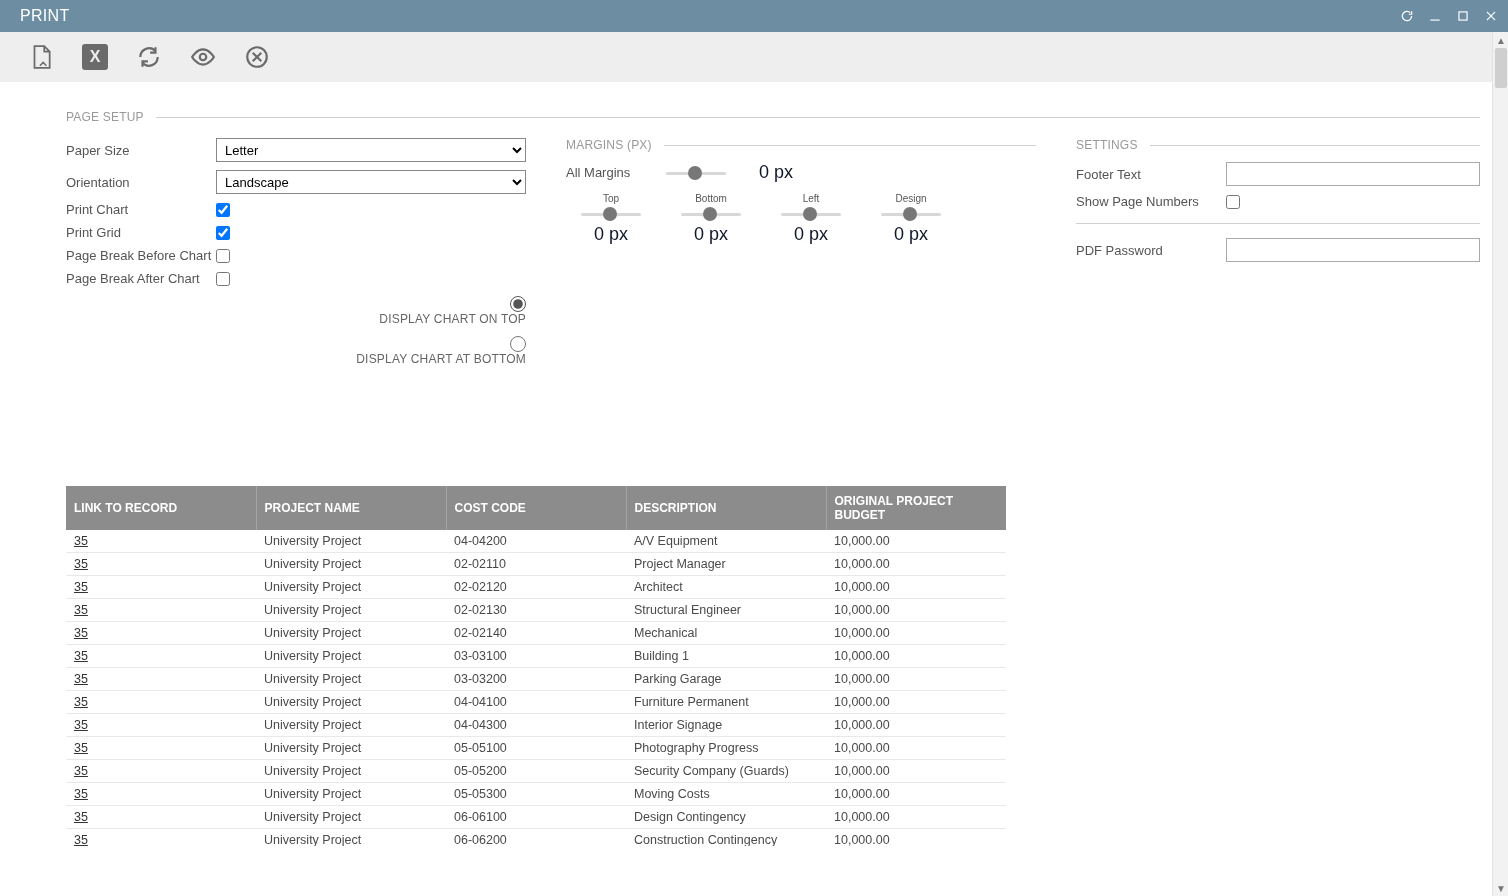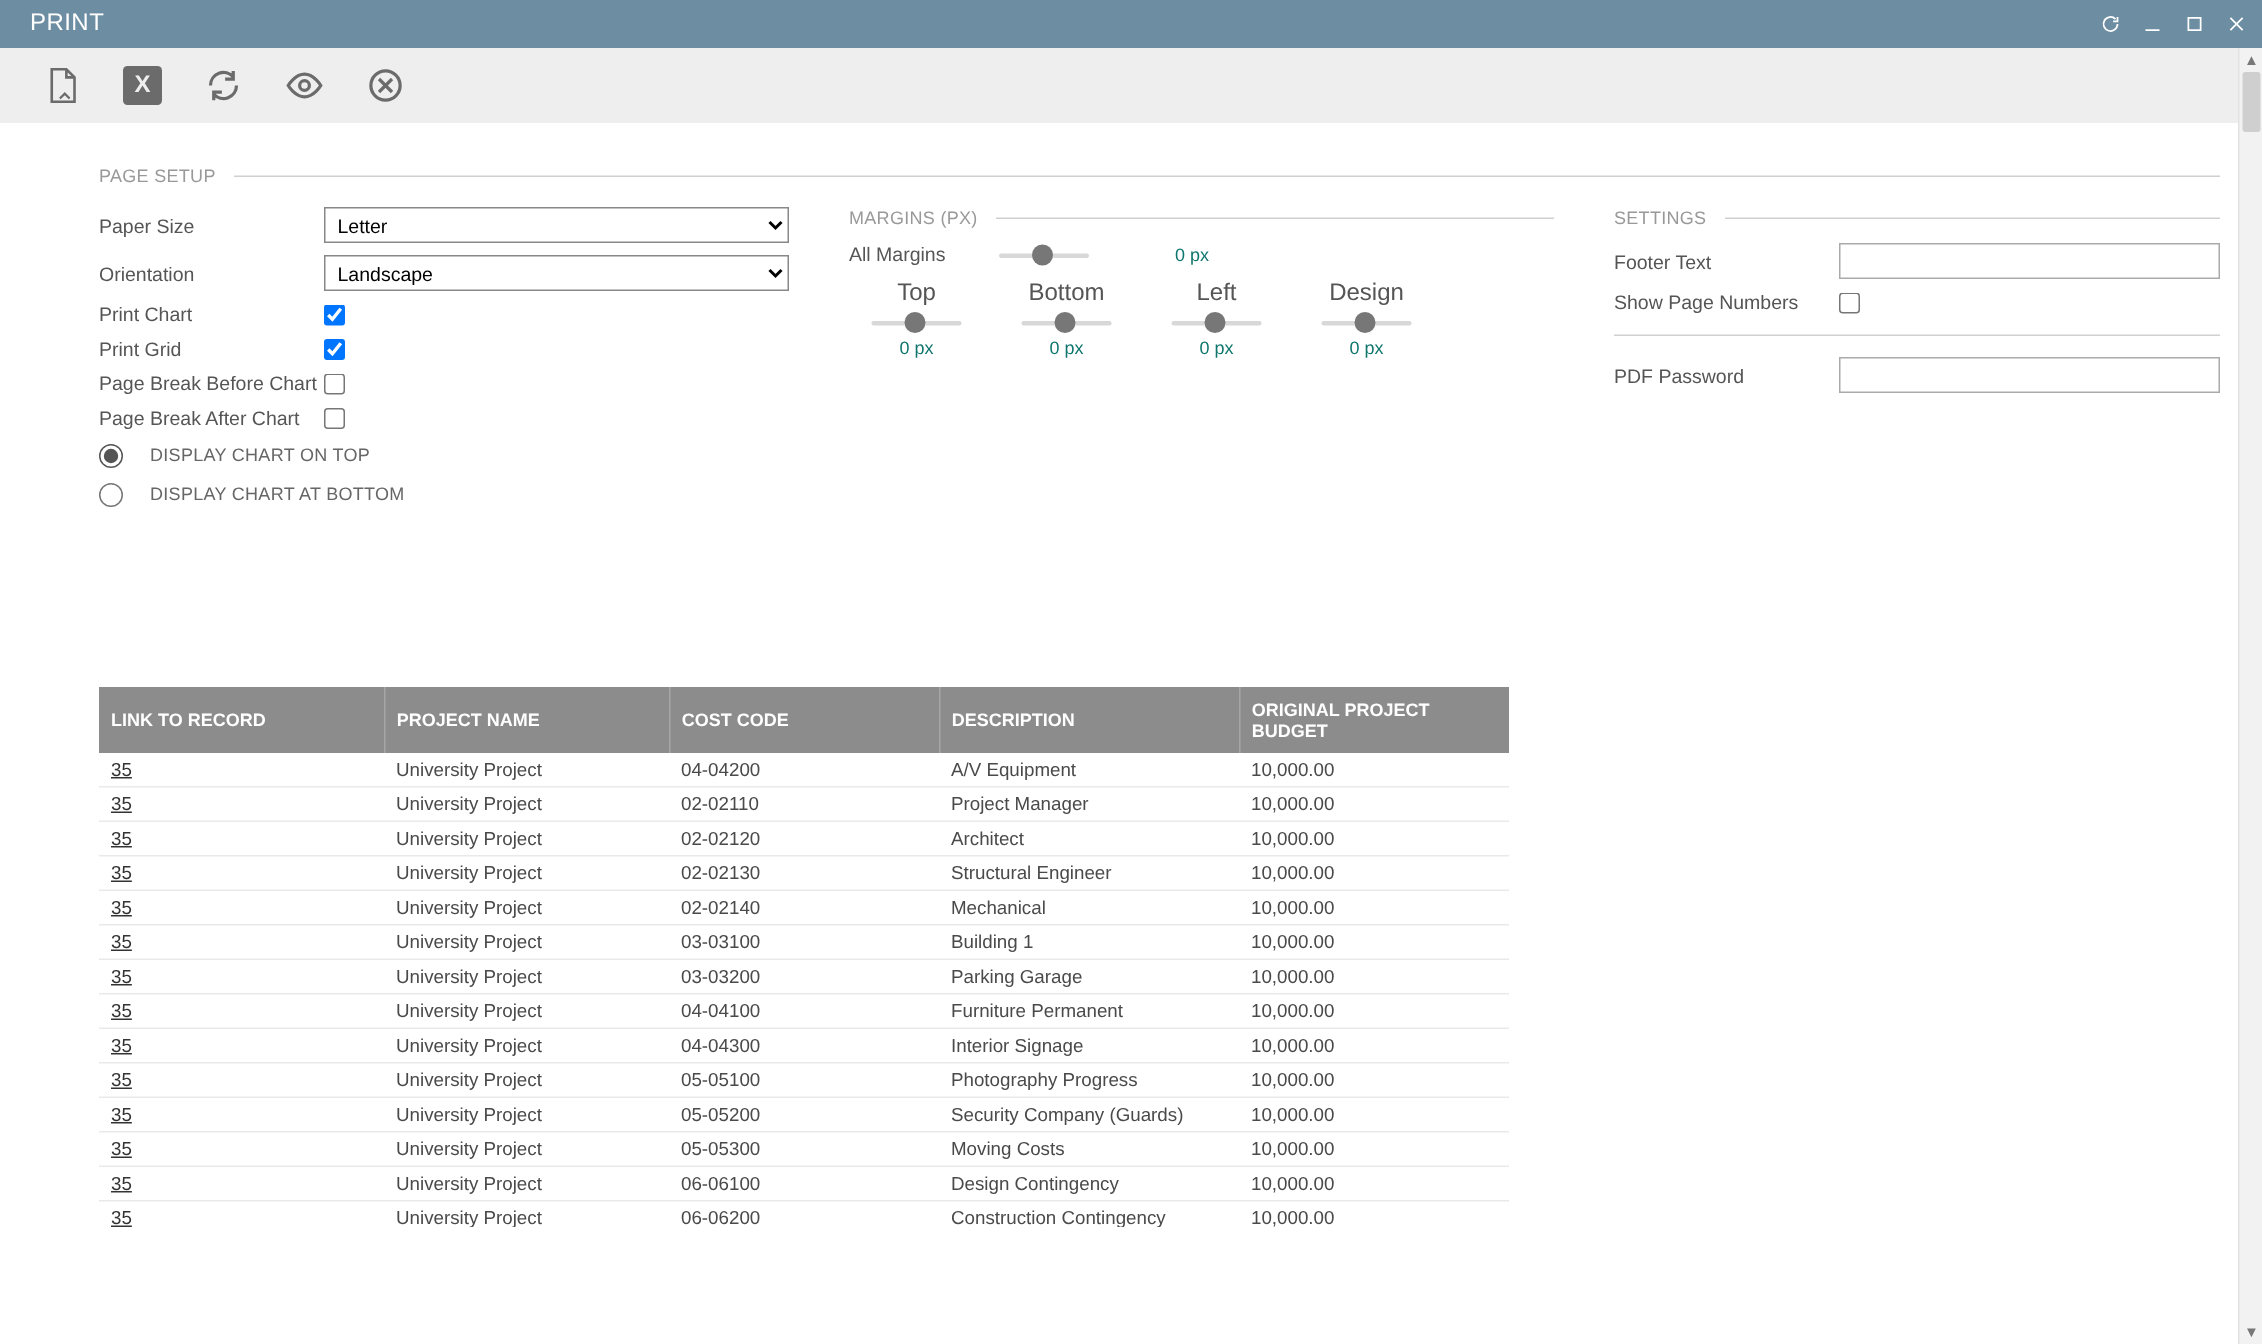--- a/index.html
+++ b/index.html
@@ -109,23 +109,24 @@
     border: 1px solid #aaa;
     padding: 0 4px;
     font-size: 13px;
   }
   .form-row input[type="checkbox"] {
     width: 14px; height: 14px;
     margin: 0;
   }
 
   .radio-row {
-    display:flex; align-items:flex-start; gap:18px;
+    display:flex; align-items:flex-end; gap:0;
     margin-top: 10px;
     color:#666;
+    flex-direction:column;
   }
   .radio-row input[type="radio"] { width:16px; height:16px; margin:0; accent-color:#555; }
   .radio-row .rlabel { font-size: 12px; letter-spacing:.2px; }
 
   
   .margin-grid {
     display:grid;
     grid-template-columns: 90px 90px 90px 90px;
     column-gap: 10px;
     row-gap: 4px;
@@ -145,22 +146,22 @@
   }
   .slider .track {
     position:absolute; top:5px; left:0; right:0; height:3px;
     background:#d8d8d8; border-radius:2px;
   }
   .slider .thumb {
     position:absolute; top:-1px; left:22px;
     width:14px; height:14px; border-radius:50%;
     background:#777;
   }
-  .mval { text-align:right; font-size:12px; color:#0f766e; }
-  .mlbl { text-align:right; font-size:16px; color:#555; }
+  .mval { text-align:center; font-size:18px; color:#0f172a; }
+  .mlbl { text-align:right; font-size:10px; color:#555; }
 
   .settings-divider { height:1px; background:#d0d0d0; margin: 14px 0; }
 
   
   .table-wrap {
     margin-top: 120px;
     border-top: 0;
     position: relative;
   }
   .table-scroll {

